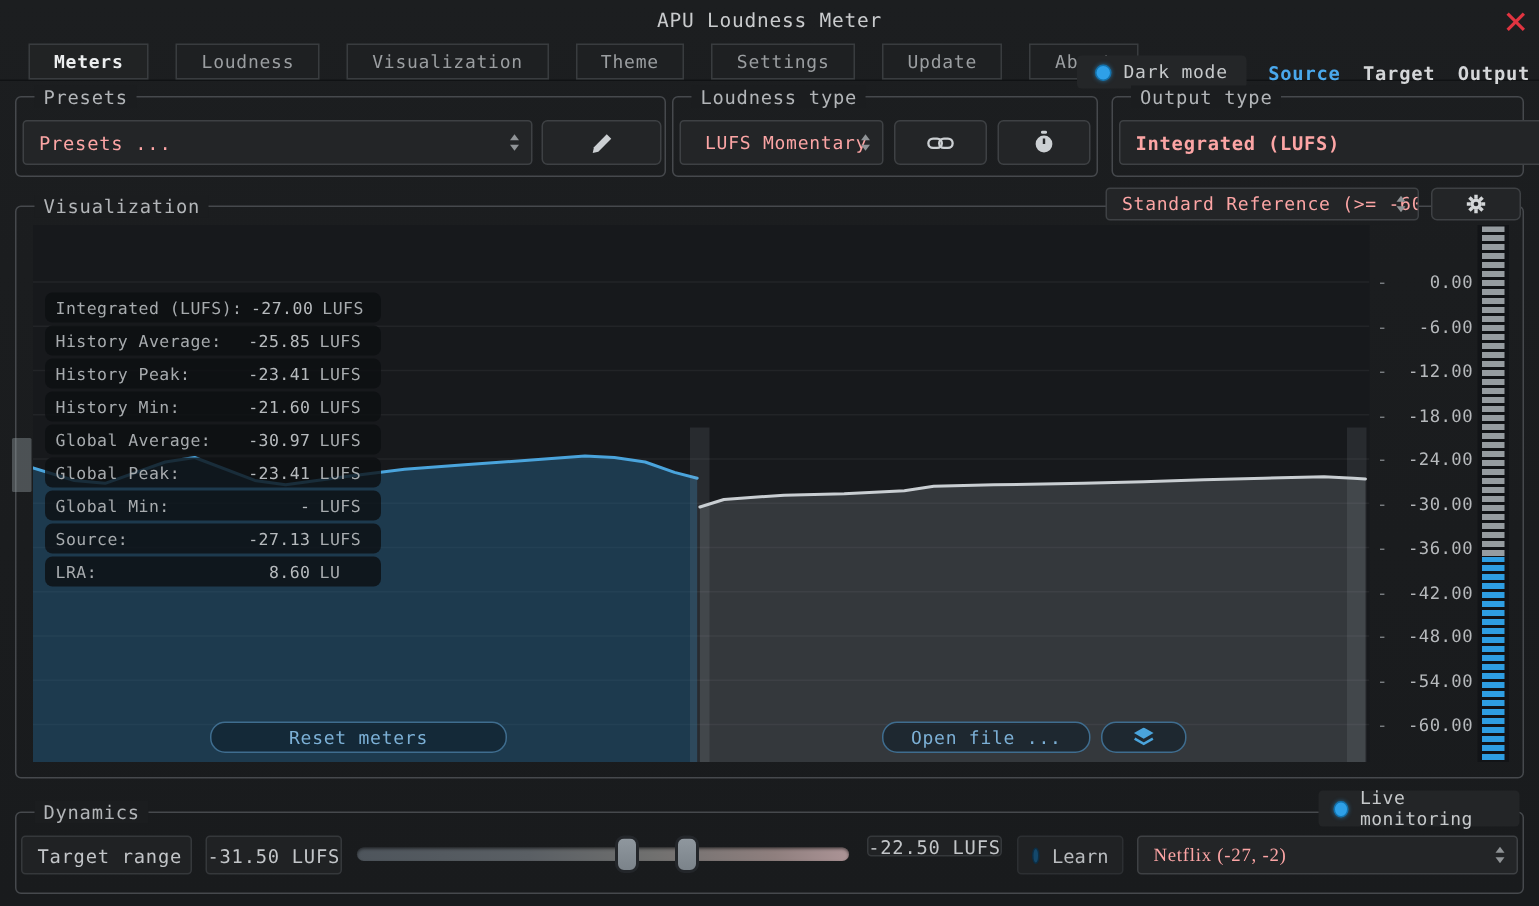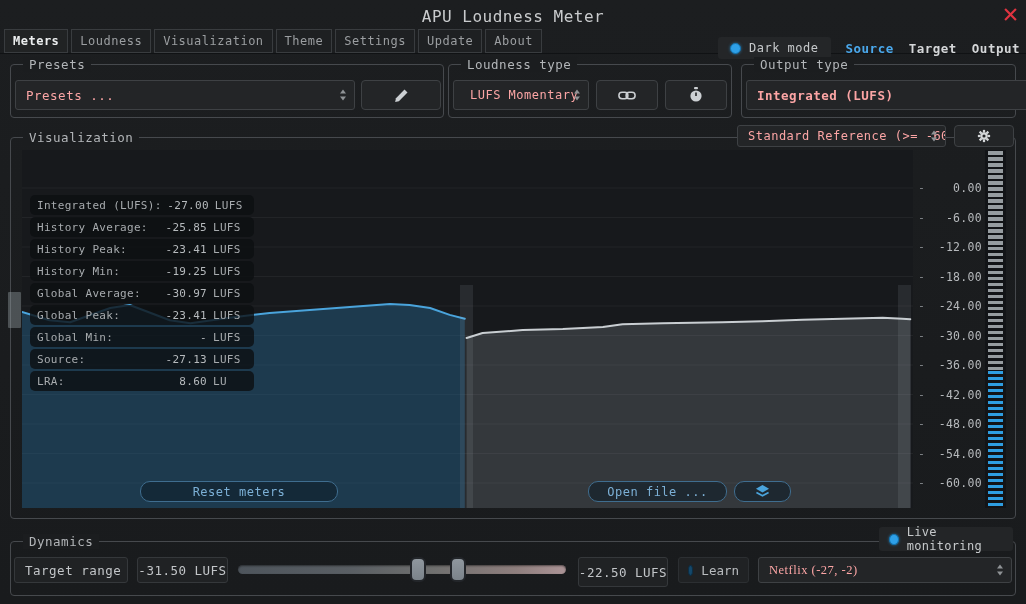--- a/index.html
+++ b/index.html
@@ -4,30 +4,30 @@
 <style>
   * { margin:0; padding:0; box-sizing:border-box; }
   html,body { width:1026px; height:604px; background:#121416; }
   body { font-family:"DejaVu Sans Mono","Liberation Mono",monospace; }
   .app { position:relative; width:1026px; height:604px; overflow:hidden;
          background:linear-gradient(180deg,#1c1e20 0%,#1a1c1e 60%,#191b1d 100%); color:#c3c6c9; }
 
   
   .titlebar { position:absolute; left:0; top:0; width:100%; height:28px; }
   .titlebar .title { position:absolute; left:0; right:0; top:7px; text-align:center;
-                     font-size:16px; color:#c9cbcd; letter-spacing:.5px; }
+                     font-size:13px; color:#c9cbcd; letter-spacing:.5px; }
   .close-x { position:absolute; right:9px; top:8px; width:13px; height:13px; cursor:pointer; }
 
   
   .tabbar { position:absolute; left:0; top:28px; width:100%; height:26px;
             border-bottom:1px solid #101214; }
   .tabs { position:absolute; left:4px; top:1px; display:flex; gap:3px; }
-  .tab { height:24px; display:flex; align-items:center; padding:0 8px;
+  .tab { height:24px; display:flex; align-items:center; padding:0 16px;
          border:1px solid #393c3f; background:#1e2022; color:#9b9ea1;
-         font-size:12px; letter-spacing:.5px; }
+         font-size:12px; letter-spacing:.5px;margin-left:15px; }
   .tab.active { color:#eceeef; font-weight:bold; background:#212324; }
   .tabbar-right { position:absolute; right:6px; top:8px; height:24px; display:flex;
                   align-items:center; gap:15px; }
   .pill { display:flex; align-items:center; gap:8px; background:#242628; border-radius:3px;
           height:22px; padding:0 12px; font-size:12px; color:#c6c9cb; letter-spacing:.5px; }
   .dot { width:11px; height:11px; border-radius:50%; }
   .dot.lit { background:#2ea0e8; border:1px solid #1372ad; box-shadow:0 0 3px rgba(46,160,232,.6); }
   .dot.unlit { background:#14486b; border:1px solid #0d2e44; }
   .toplink { font-size:12.5px; font-weight:bold; color:#d4d6d8; letter-spacing:.5px; cursor:pointer; }
   .toplink.active { color:#4aa8ec; }
@@ -238,21 +238,21 @@
         <span class="sv">-25.85</span>
         <span class="su">LUFS</span>
       </div>
       <div class="stat-row">
         <span class="sl">History Peak:</span>
         <span class="sv">-23.41</span>
         <span class="su">LUFS</span>
       </div>
       <div class="stat-row">
         <span class="sl">History Min:</span>
-        <span class="sv">-19.25</span>
+        <span class="sv">-21.60</span>
         <span class="su">LUFS</span>
       </div>
       <div class="stat-row">
         <span class="sl">Global Average:</span>
         <span class="sv">-30.97</span>
         <span class="su">LUFS</span>
       </div>
       <div class="stat-row">
         <span class="sl">Global Peak:</span>
         <span class="sv">-23.41</span>
@@ -352,21 +352,21 @@
     <span>Target range</span>
   </div>
   <div class="valbox" style="left:137px; top:557px; width:91px; height:26px; justify-content:center;">
     <span>-31.50 LUFS</span>
   </div>
 
   <div class="slider-track"></div>
   <div class="slider-handle" style="left:410px;"></div>
   <div class="slider-handle" style="left:450px;"></div>
 
-  <div class="valbox" style="left:578px; top:557px; width:90px; height:30px; justify-content:center;">
+  <div class="valbox" style="left:578px; top:557px; width:90px; height:14px; justify-content:center;">
     <span>-22.50 LUFS</span>
   </div>
   <div class="learnpill">
     <span class="dot unlit"></span>
     <span>Learn</span>
   </div>
   <div class="select" style="left:758px; top:557px; width:254px; height:26px;font-family:Liberation Serif, serif;">
     <span>Netflix (-27, -2)</span>
     <span class="arrs">
         <i class="up"></i>

